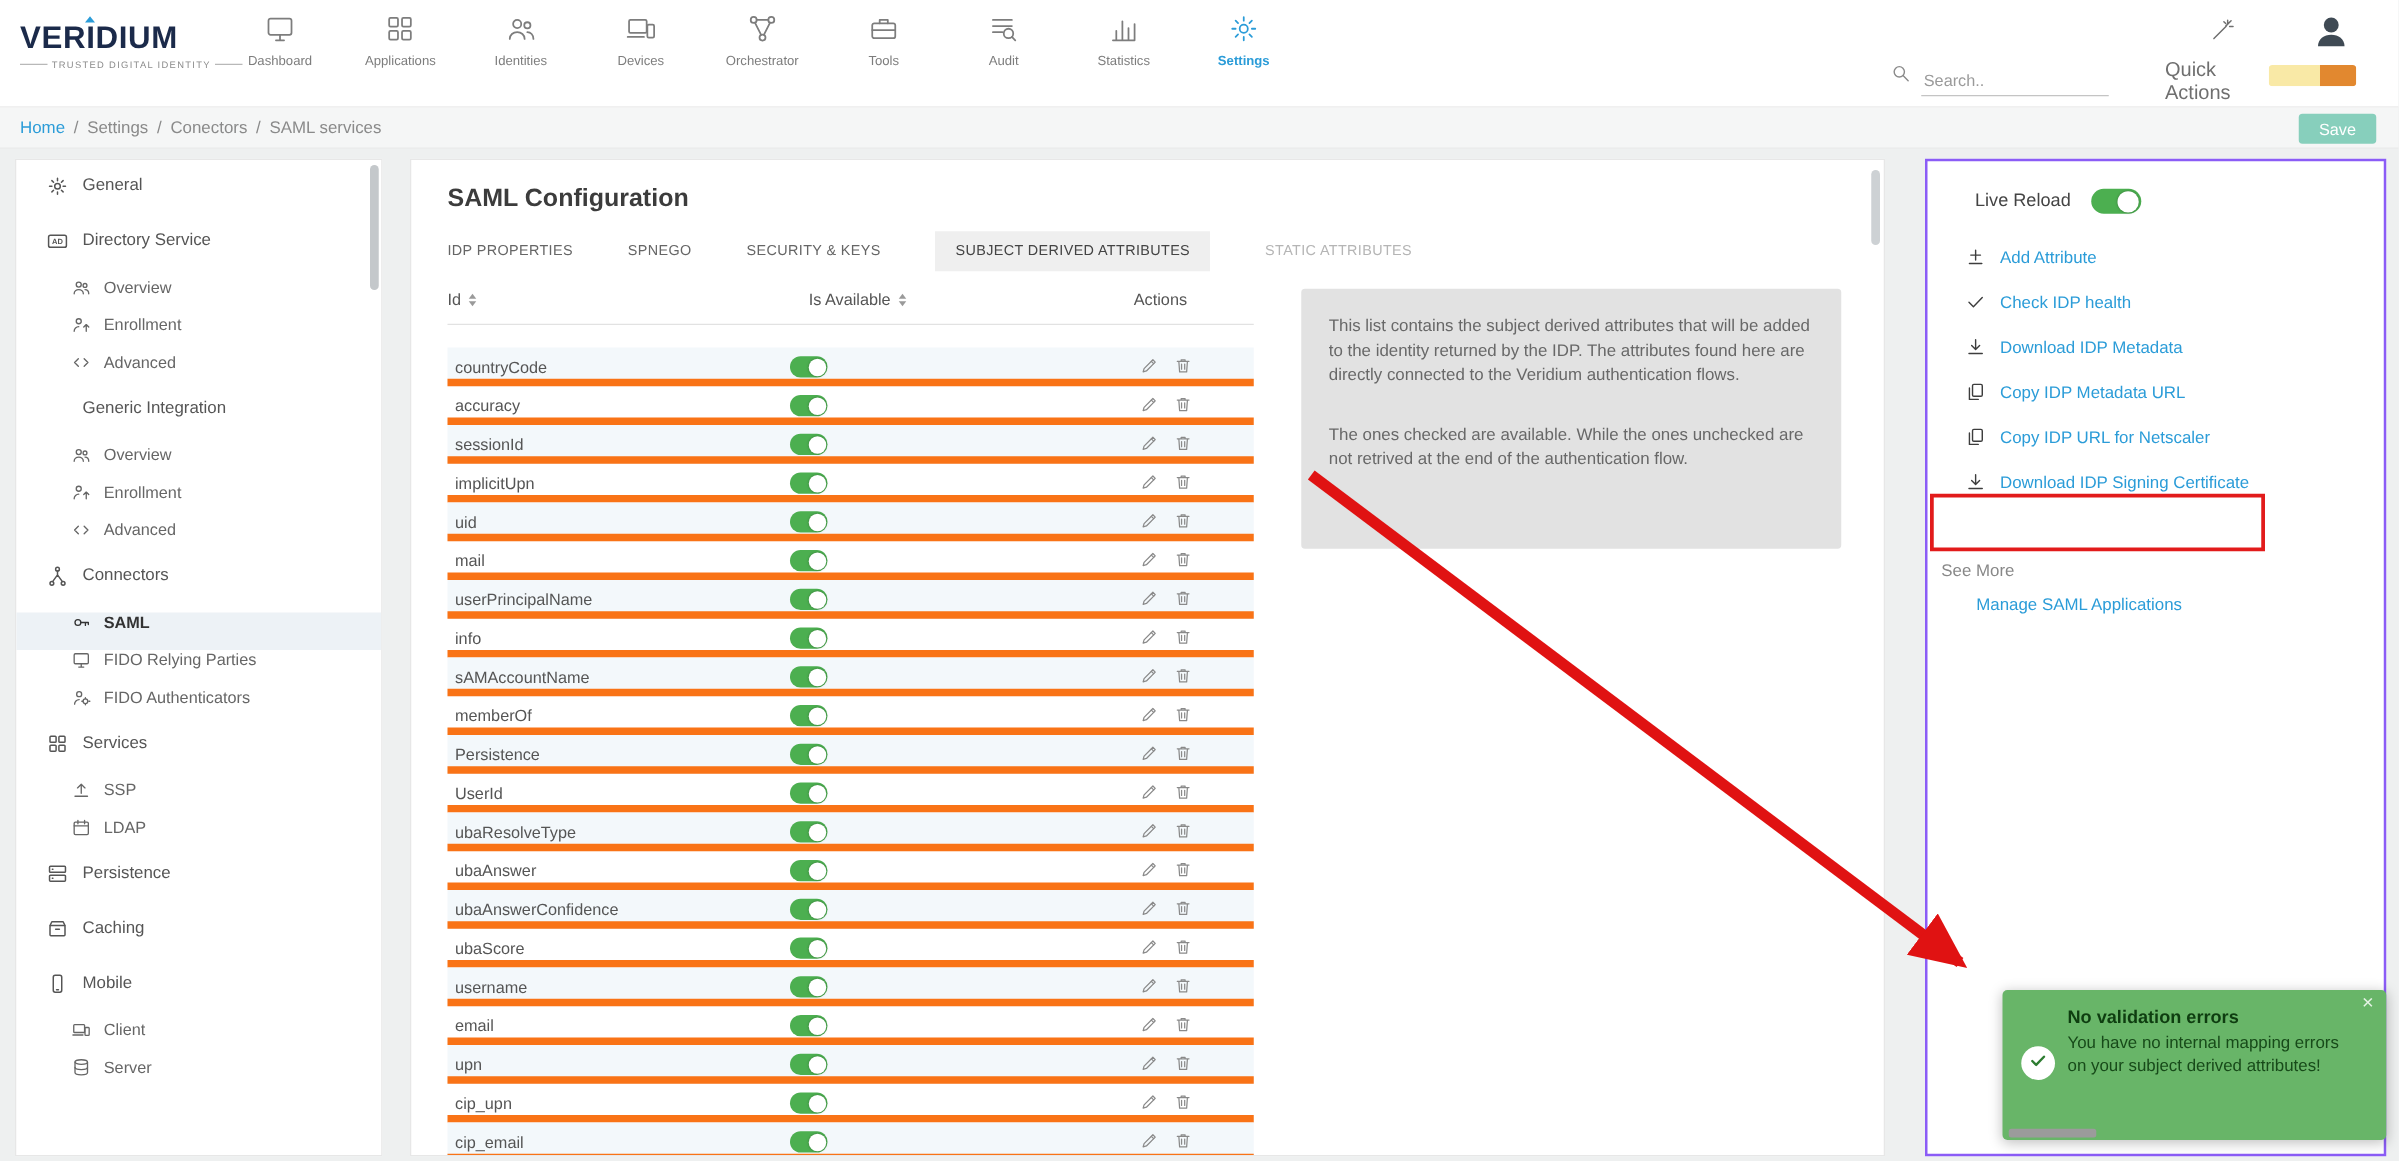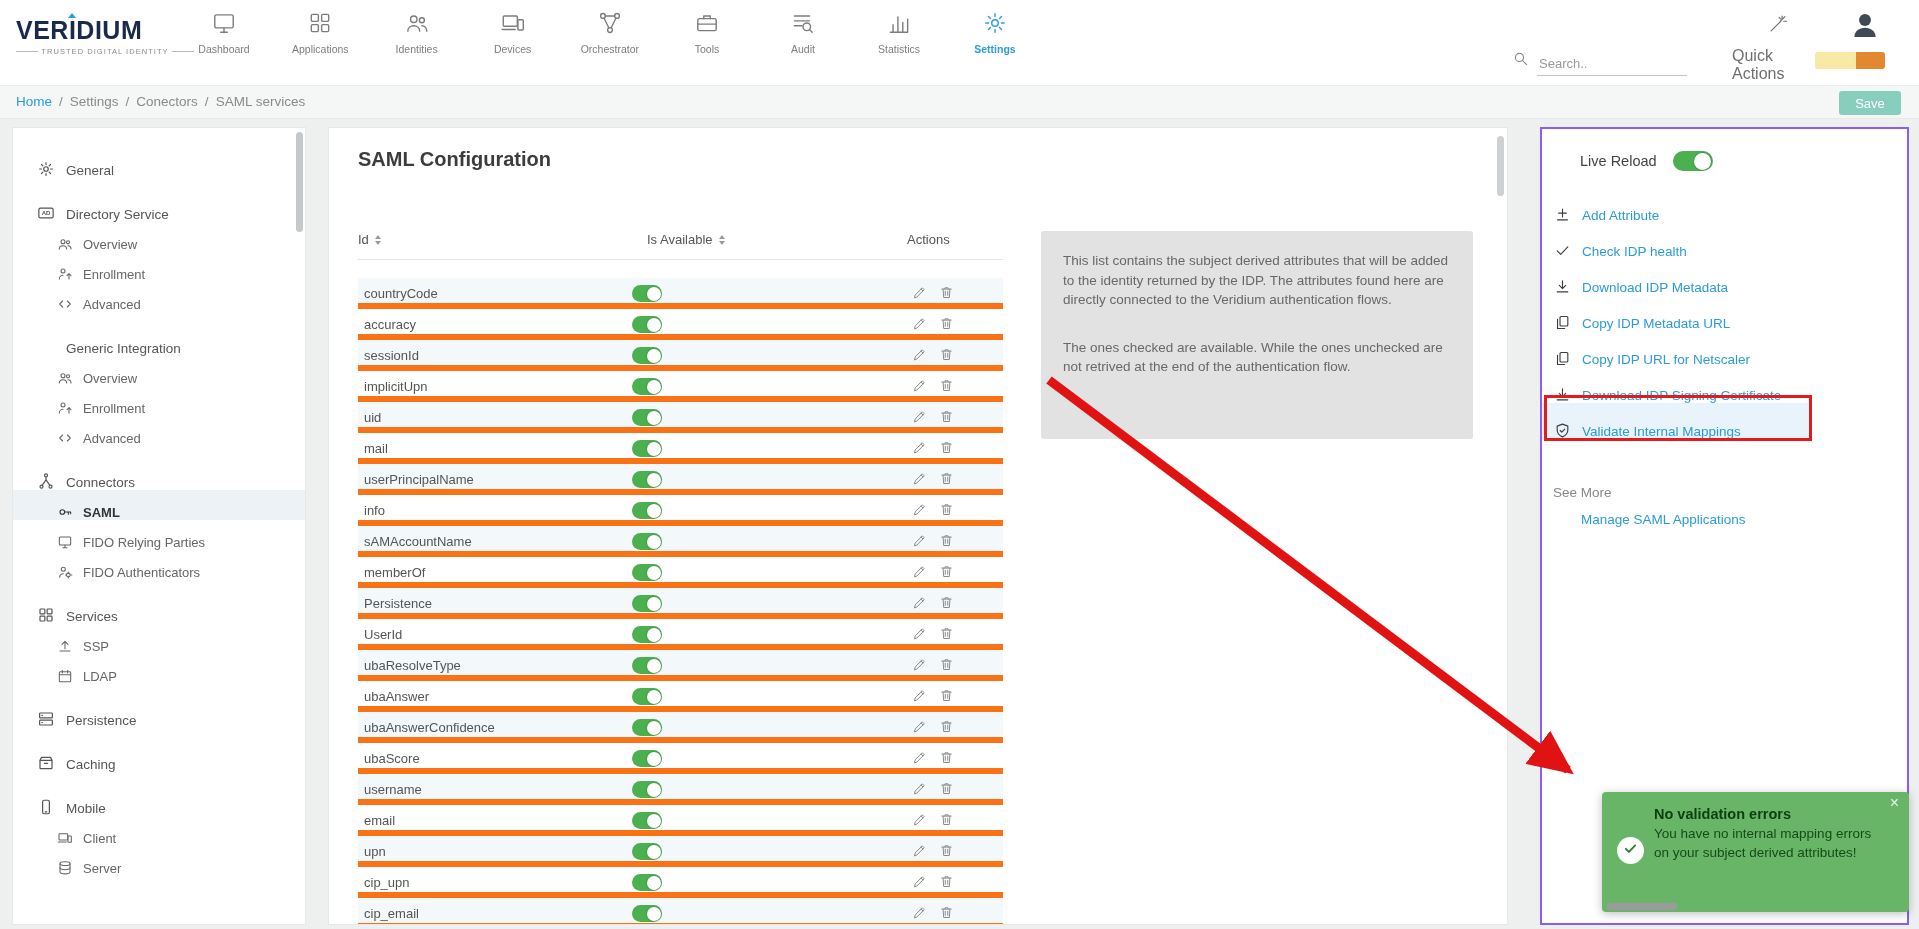--- a/index.html
+++ b/index.html
@@ -42,21 +42,21 @@
   .bc-item.first { color:#2b9cd8; }
   .save-btn { position:absolute; right:18px; top:5px; width:62px; height:24px; background:#87cfbc; color:#fff; border:none; border-radius:3px; font-size:13px; font-family:inherit; cursor:pointer; }
 
   
   .sidebar   { position:absolute; left:12px;   top:127px; width:294px;  height:798px; background:#fff; border:1px solid #e7e7e7; overflow:hidden; }
   .main-card { position:absolute; left:328px;  top:127px; width:1180px; height:798px; background:#fff; border:1px solid #e7e7e7; overflow:hidden; }
   .right-panel{position:absolute; left:1540px; top:127px; width:369px;  height:798px; background:#fff; border:2px solid #8b5cf6; }
 
   
   #sidebar-items { padding-top:10px; }
-  .side-item { display:flex; align-items:flex-end; cursor:pointer; }
+  .side-item { display:flex; align-items:flex-start; cursor:pointer; }
   .side-item.lvl0 { gap:11px; height:38px; margin-top:6px; padding-left:24px; color:#555; font-size:13.5px; }
   .side-item.lvl0:first-child { margin-top:2px; }
   .side-item.lvl1 { gap:10px; height:30px; padding-left:44px; color:#666; font-size:13px; }
   .side-item.lvl1 .icon { width:16px; height:16px; }
   .side-item.active { background:#edf2f6; color:#333; font-weight:bold; }
   .icon-spacer { width:18px; flex:none; }
   .sb-scroll { position:absolute; right:2px; top:4px; width:7px; height:100px; background:#c4c8cb; border-radius:4px; cursor:pointer; }
 
   
   .main-title { position:absolute; left:29px; top:20px; font-size:20px; font-weight:bold; color:#3c3c3c; }
@@ -88,21 +88,21 @@
 
   
   .toggle { position:relative; display:inline-block; width:30px; height:17px; background:#4caf50; border-radius:9px; cursor:pointer; flex:none; }
   .toggle::after { content:""; position:absolute; top:1.5px; right:1.5px; width:14px; height:14px; background:#fff; border-radius:50%; box-shadow:0 0 2px rgba(0,0,0,.35); }
   .toggle.lg { width:40px; height:20px; border-radius:10px; }
   .toggle.lg::after { width:17px; height:17px; }
 
   
   .live-reload { display:flex; align-items:center; gap:16px; padding:22px 0 0 38px; font-size:14.5px; color:#444; }
   #panel-actions { margin-top:16px; }
-  .panel-action { display:flex; align-items:flex-end; gap:11px; height:36px; padding-left:12px; cursor:pointer; }
+  .panel-action { display:flex; align-items:center; gap:11px; height:36px; padding-left:30px; cursor:pointer; }
   .pa-icon { width:17px; height:17px; color:#3d3d3d; }
   .pa-label { color:#2b9cd8; font-size:13.5px; white-space:nowrap; }
   .panel-action.highlighted { background:#e9f3fb; width:266px; }
   .see-more { margin:46px 0 0 11px; font-size:13.5px; color:#888; }
   .manage-link { display:block; margin:12px 0 0 39px; font-size:13.5px; color:#2b9cd8; cursor:pointer; text-decoration:none; }
 
   
   .red-box { position:absolute; left:1544px; top:395px; width:268px; height:46px; border:3px solid #e21b1b; z-index:40; pointer-events:none; }
   .arrow-overlay { position:absolute; left:0; top:0; width:1919px; height:929px; z-index:50; pointer-events:none; }
 
@@ -394,20 +394,27 @@
             <path d="M4.5 11.8c0 1.5 3.4 2.8 7.5 2.8s7.5-1.3 7.5-2.8"></path>
           </svg>
           <span class="side-label">Server</span>
         </div>
       </div>
     <div class="sb-scroll"></div>
   </aside>
 
   <main class="main-card">
     <h1 class="main-title">SAML Configuration</h1>
+    <div class="tabs" id="tabs">
+        <div class="tab">IDP PROPERTIES</div>
+        <div class="tab">SPNEGO</div>
+        <div class="tab">SECURITY &amp; KEYS</div>
+        <div class="tab active">SUBJECT DERIVED ATTRIBUTES</div>
+        <div class="tab disabled">STATIC ATTRIBUTES</div>
+      </div>
     <div class="table-head" id="table-head">
         <span class="th th-id">Id<span class="sort">
             <i class="up"></i>
             <i class="dn"></i>
           </span></span>
         <span class="th th-avail">Is Available<span class="sort">
             <i class="up"></i>
             <i class="dn"></i>
           </span></span>
         <span class="th th-actions">Actions</span>
@@ -710,27 +717,20 @@
             <path d="M5 7.5v13h10"></path>
           </svg>
           <span class="pa-label">Copy IDP URL for Netscaler</span>
         </div>
         <div class="panel-action">
           <svg viewBox="0 0 24 24" class="icon pa-icon">
             <path d="M12 4v10.5M7.5 10.5L12 15l4.5-4.5M4.5 19.5h15"></path>
           </svg>
           <span class="pa-label">Download IDP Signing Certificate</span>
         </div>
-        <div class="panel-action highlighted">
-          <svg viewBox="0 0 24 24" class="icon pa-icon">
-            <path d="M12 3l7.5 2.8v5.4c0 4.8-3 7.8-7.5 9.8-4.5-2-7.5-5-7.5-9.8V5.8z"></path>
-            <path d="M8.8 12l2.2 2.2 4.2-4.2"></path>
-          </svg>
-          <span class="pa-label">Validate Internal Mappings</span>
-        </div>
       </div>
     <div class="see-more">See More</div>
     <a class="manage-link">Manage SAML Applications</a>
   </aside>
 
   <div class="red-box"></div>
   <svg class="arrow-overlay">
     <defs>
       <marker id="ah" markerWidth="5" markerHeight="4.6" refX="4.2" refY="2.3" orient="auto">
         <polygon points="0 0, 5 2.3, 0 4.6" fill="#e01212"></polygon>

